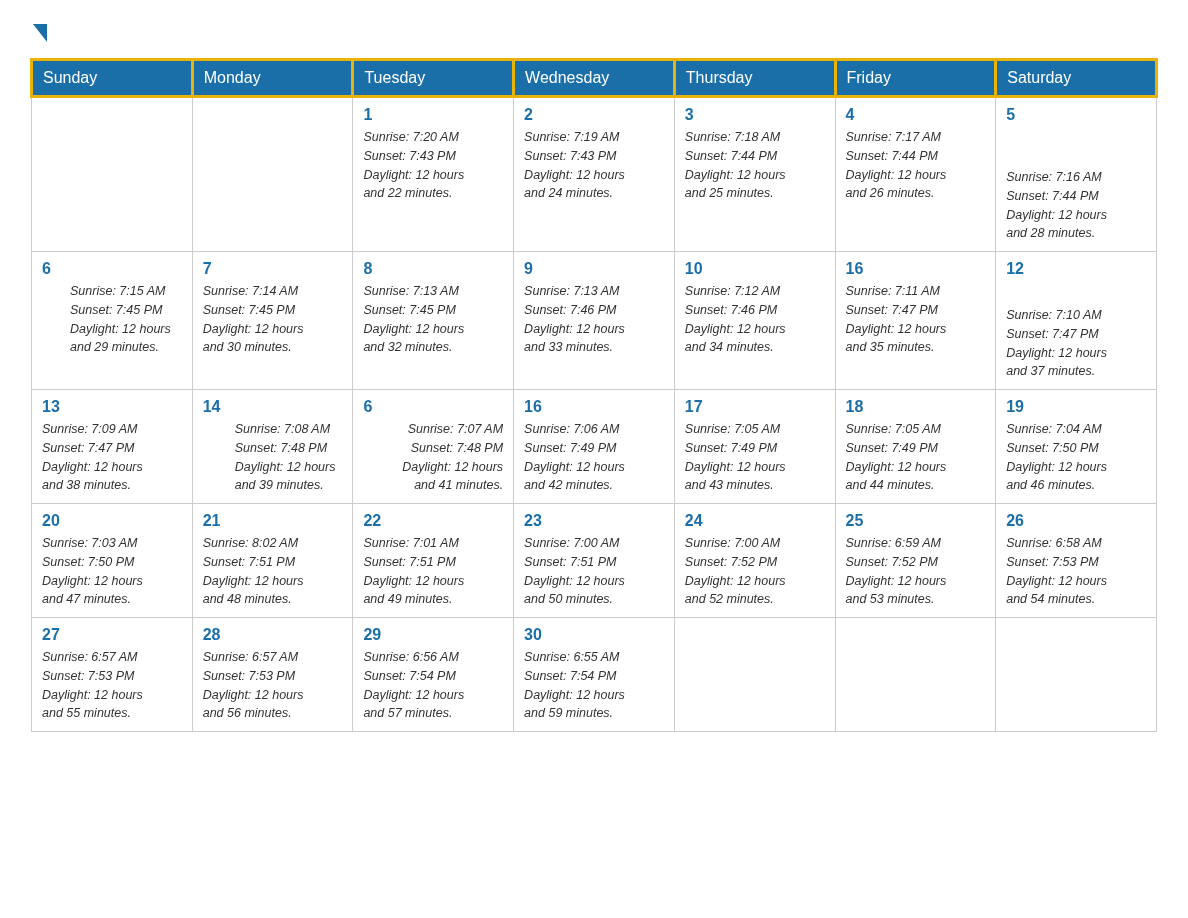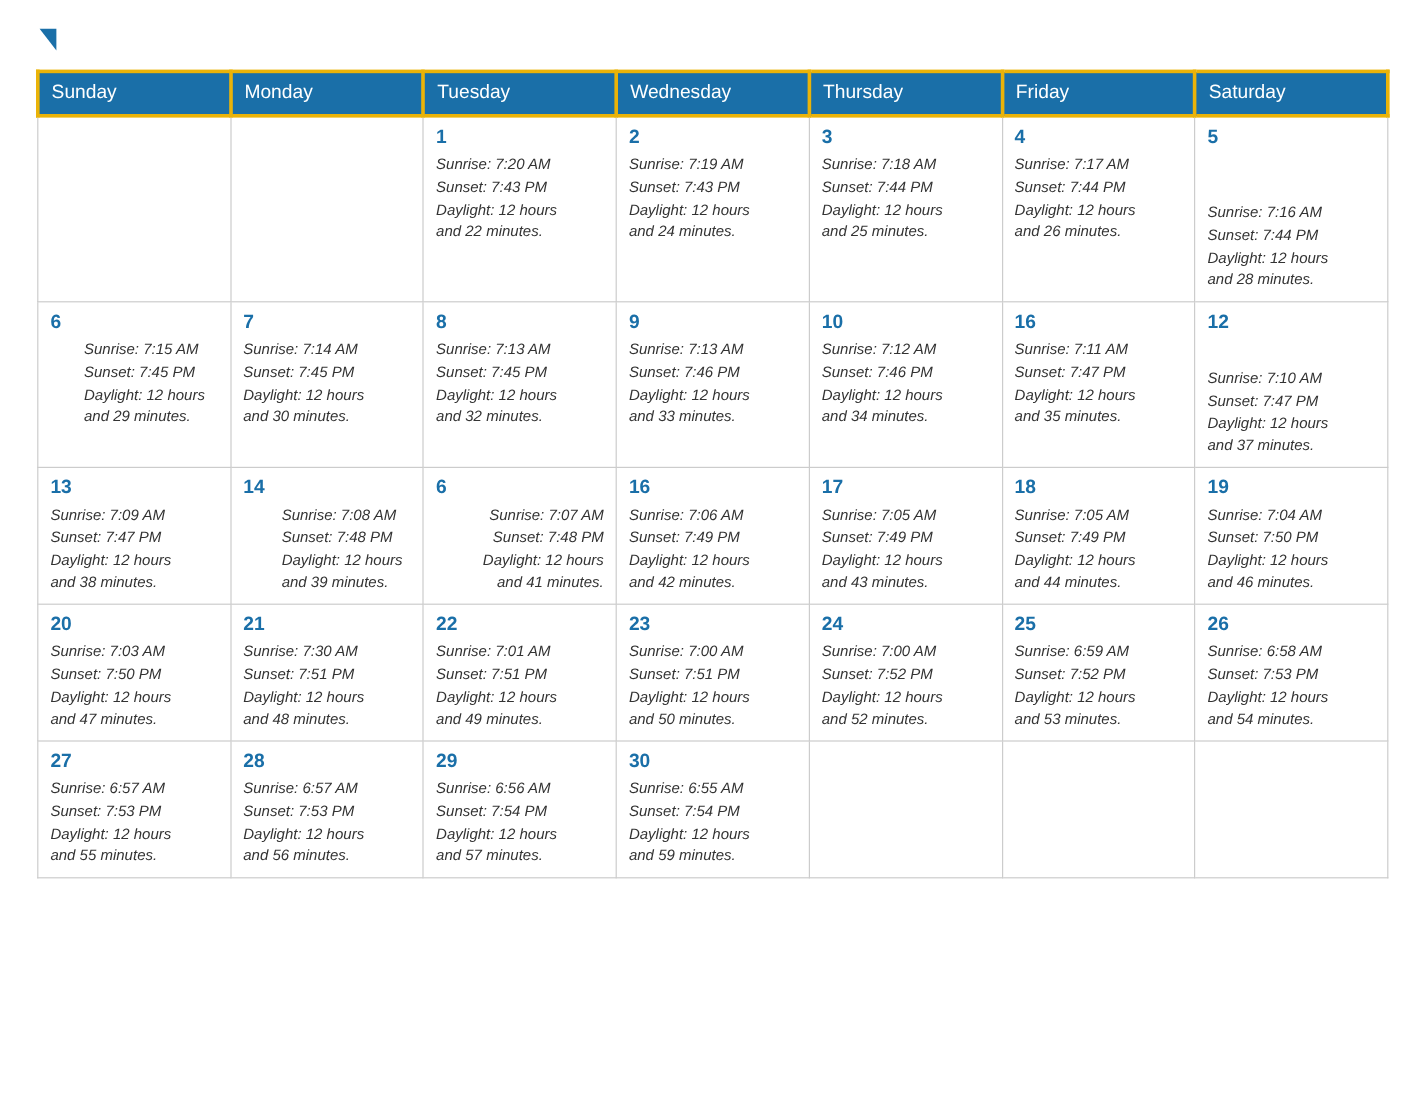--- a/index.html
+++ b/index.html
@@ -272,21 +272,21 @@
       <tr>
         <td>
           <div class="day-number">20</div>
           <div class="day-info" style="white-space: pre-line;">Sunrise: 7:03 AM
 Sunset: 7:50 PM
 Daylight: 12 hours
 and 47 minutes.</div>
         </td>
         <td>
           <div class="day-number">21</div>
-          <div class="day-info" style="white-space: pre-line;">Sunrise: 7:30 AM
+          <div class="day-info" style="white-space: pre-line;">Sunrise: 8:02 AM
 Sunset: 7:51 PM
 Daylight: 12 hours
 and 48 minutes.</div>
         </td>
         <td>
           <div class="day-number">22</div>
           <div class="day-info" style="white-space: pre-line;">Sunrise: 7:01 AM
 Sunset: 7:51 PM
 Daylight: 12 hours
 and 49 minutes.</div>

